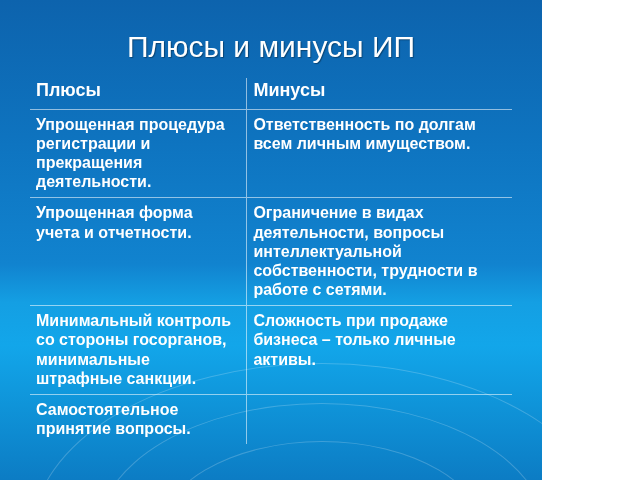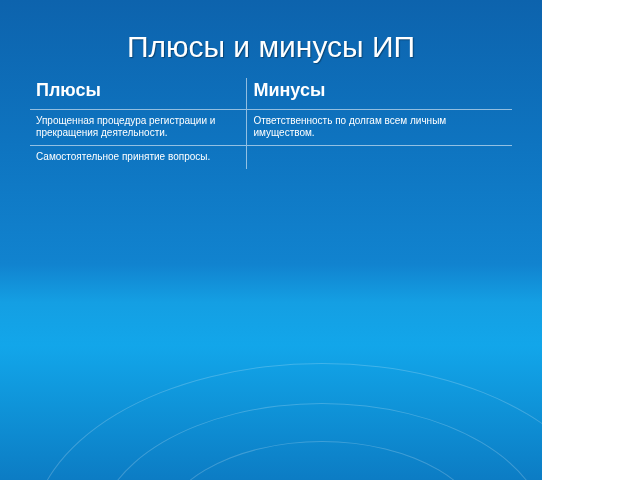--- a/index.html
+++ b/index.html
@@ -79,22 +79,22 @@
     line-height: 1.2;
   }
   table.plus-minus th {
     font-size: 18px;
     font-weight: bold;
     padding-top: 2px;
     padding-bottom: 7px;
     margin-top: 12px;
   }
   table.plus-minus td {
-    font-size: 10px;
-    font-weight: normal;
+    font-size: 16px;
+    font-weight: bold;
   }
   table.plus-minus tr.last td {
     border-bottom: none;
   }
   col.c1 { width: 45%; }
   col.c2 { width: 55%; }
   .colsep {
     border-left: 1px solid rgba(255,255,255,0.55);
   }
 </style>
@@ -122,20 +122,28 @@
         <tr>
           <th>Плюсы</th>
           <th class="colsep">Минусы</th>
         </tr>
       </thead>
       <tbody>
         <tr>
           <td>Упрощенная процедура регистрации и прекращения деятельности.</td>
           <td class="colsep">Ответственность по долгам всем личным имуществом.</td>
         </tr>
+        <tr>
+          <td>Упрощенная форма учета и отчетности.</td>
+          <td class="colsep">Ограничение в видах деятельности, вопросы интеллектуальной собственности, трудности в работе с сетями.</td>
+        </tr>
+        <tr>
+          <td>Минимальный контроль со стороны госорганов, минимальные штрафные санкции.</td>
+          <td class="colsep">Сложность при продаже бизнеса – только личные активы.</td>
+        </tr>
         <tr class="last">
           <td>Самостоятельное принятие вопросы.</td>
           <td class="colsep"></td>
         </tr>
       </tbody>
     </table>
   </div>
 
 </div>
 

